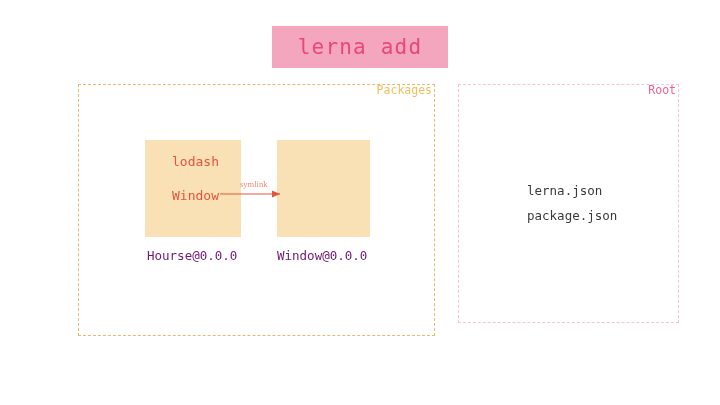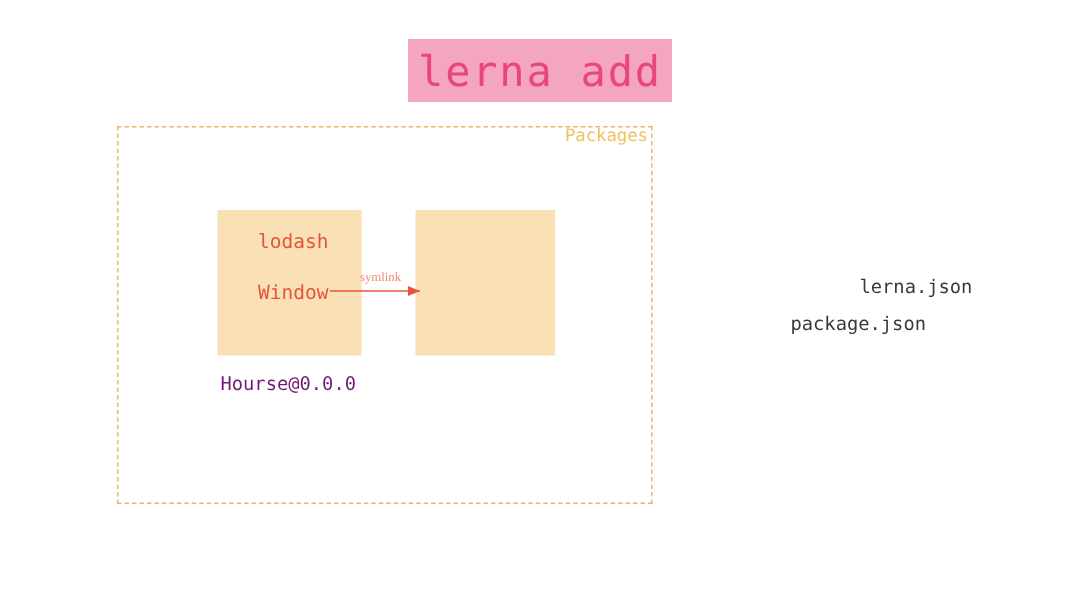--- a/index.html
+++ b/index.html
@@ -29,21 +29,21 @@
     top: 26px;
     width: 176px;
     height: 42px;
     background: #f4a6bf;
     display: flex;
     align-items: center;
     justify-content: center;
   }
   #title-banner .title-text {
     font-family: "DejaVu Sans Mono", "Liberation Mono", monospace;
-    font-size: 28px;
+    font-size: 21px;
     letter-spacing: 1.2px;
     color: #e8467c;
     white-space: nowrap;
   }
 
   
   .region {
     position: absolute;
     box-sizing: border-box;
   }
@@ -154,21 +154,20 @@
   .root-file {
     position: absolute;
     font-family: "DejaVu Sans Mono", "Liberation Mono", monospace;
     font-size: 12.5px;
     color: #3a3a3a;
     white-space: nowrap;
   }
   #root-file-0 {
     left: 527px;
     top: 183px;
-    margin-left: 46px;
   }
   #root-file-1 {
     left: 527px;
     top: 208px;
   }
 
   
   #repository-label {
     position: absolute;
     left: 0;
@@ -186,32 +185,36 @@
 <div id="diagram-canvas">
 
   <div id="title-banner">
     <span class="title-text">lerna add</span>
   </div>
 
   <div class="region" id="packages-region">
     <span class="region-label" id="packages-label">Packages</span>
   </div>
 
+  <div class="region" id="root-region">
+    <span class="region-label" id="root-label">Root</span>
+  </div>
 
   <div class="pkg-box" id="pkg-box-hourse"></div>
   <span class="pkg-dep" id="dep-lodash">lodash</span>
   <span class="pkg-dep" id="dep-window">Window</span>
 
   <div class="pkg-box" id="pkg-box-window"></div>
 
   <svg id="symlink-arrow-svg" viewBox="0 0 68 16" xmlns="http://www.w3.org/2000/svg">
     <line x1="0" y1="8" x2="60" y2="8" stroke="#e4553a" stroke-width="1"></line>
     <polygon points="60,8 52,4.6 52,11.4" fill="#e4553a"></polygon>
   </svg>
   <span id="symlink-label">symlink</span>
 
   <span class="pkg-caption" id="caption-hourse">Hourse@0.0.0</span>
+  <span class="pkg-caption" id="caption-window">Window@0.0.0</span>
 
   <span class="root-file" id="root-file-0">lerna.json</span>
   <span class="root-file" id="root-file-1">package.json</span>
 
 
 </div>
 
 </body></html>

